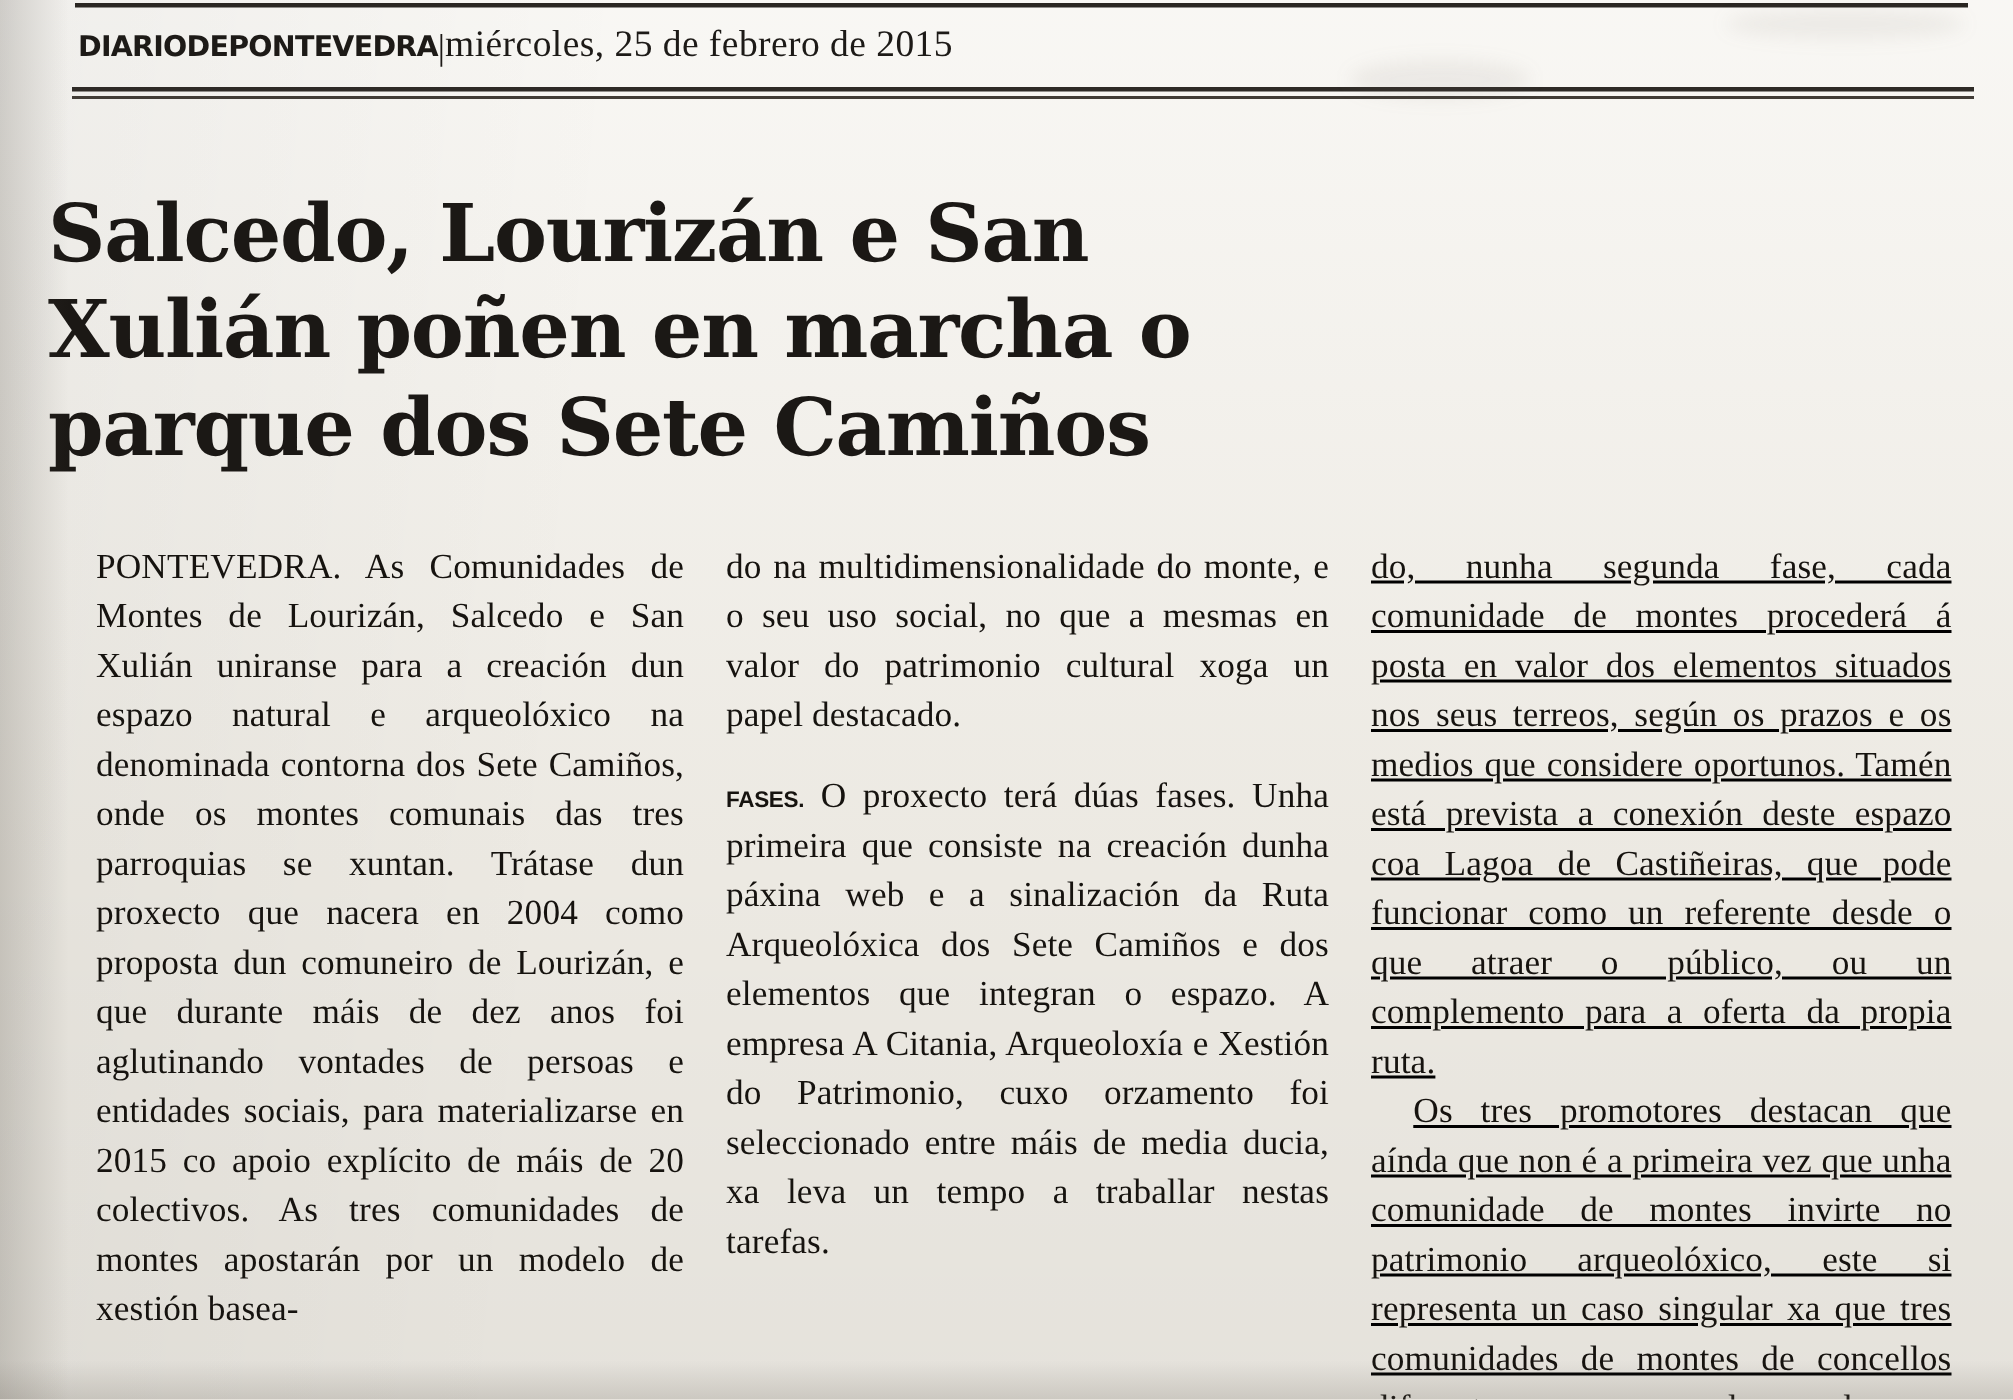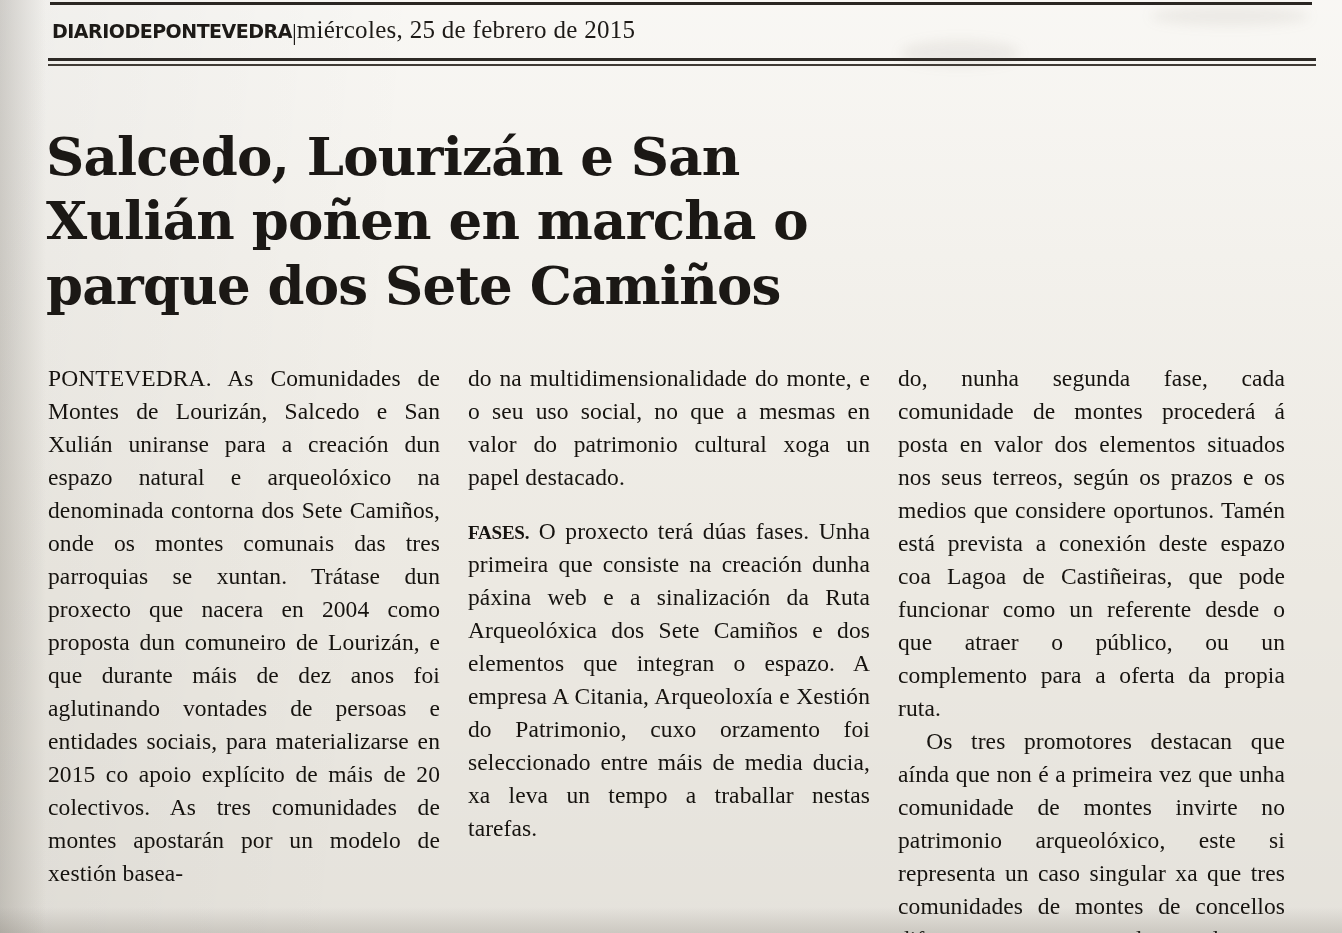--- a/index.html
+++ b/index.html
@@ -67,67 +67,67 @@
     position: absolute;
     left: 48px;
     right: 26px;
   }
   .rule-double .r1 { height: 3px; background: #2e2a26; }
   .rule-double .r2 { height: 2px; background: #413c36; margin-top: 3px; }
 
   
   .headline {
     position: absolute;
-    left: 46px;
+    left: 32px;
     top: 88px;
     width: 830px;
     font-family: "DejaVu Serif", serif;
     font-weight: bold;
     font-size: 53px;
     line-height: 1.22;
     color: #1b1815;
     letter-spacing: -0.8px;
   }
 
   
   .columns {
     position: absolute;
     top: 362px;
-    left: 48px;
+    left: 64px;
     width: 1265px;
     height: 560px;
     display: flex;
     gap: 0;
   }
   .col {
     width: 420px;
     padding-right: 28px;
     box-sizing: border-box;
   }
   .col.c2 { width: 430px; }
-  .col.c3 { width: 415px; }
+  .col.c3 { width: 415px; text-decoration: underline; }
 
   .col p {
     margin: 0;
     font-family: "Liberation Serif", serif;
     font-size: 23.5px;
     line-height: 1.405;
     color: #16130f;
     text-align: justify;
     text-justify: inter-word;
     letter-spacing: 0.1px;
   }
   .col p + p { text-indent: 1.2em; }
   .col p.lead { text-indent: 0; }
   .col p.nohang { text-indent: 0; }
 
   .dropcap-label {
-    font-family: Liberation Serif, serif;
+    font-family: Liberation Sans, sans-serif;
     font-weight: bold;
-    font-size: 19px;
+    font-size: 15px;
     letter-spacing: -0.2px;
   }
 
   
   .col.c3 p { }
 
   
   .smudge {
     position: absolute;
     border-radius: 50%;

